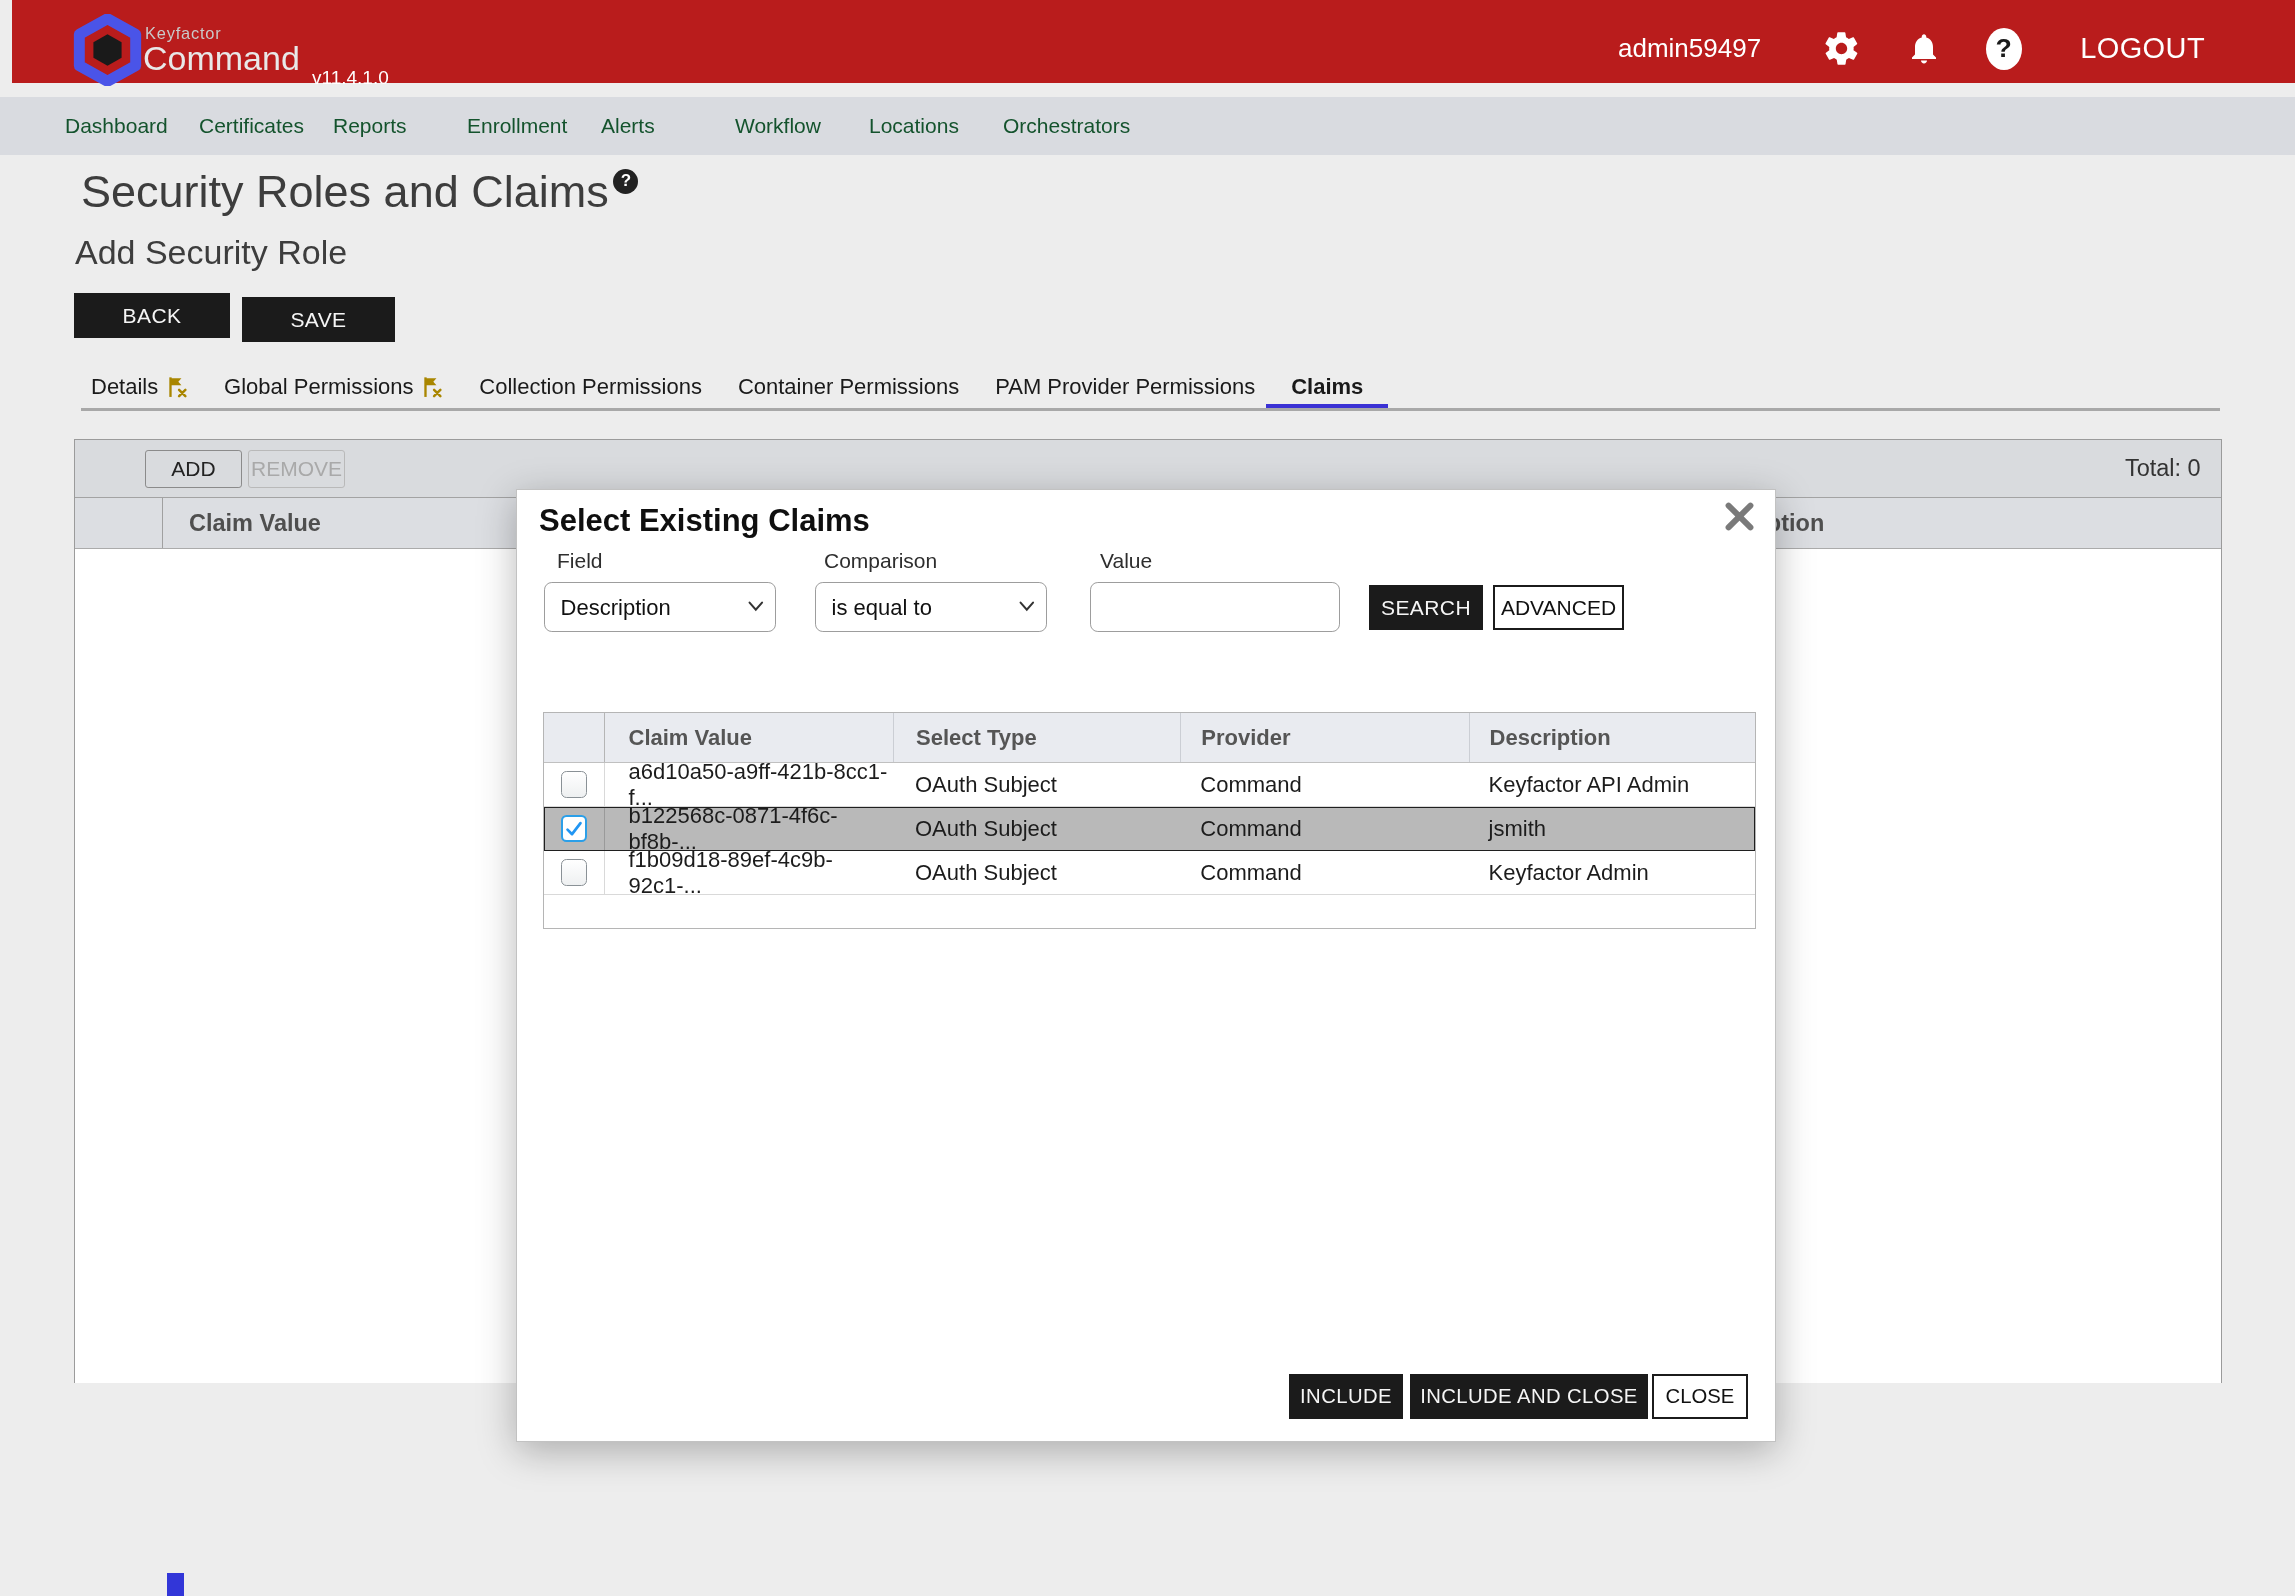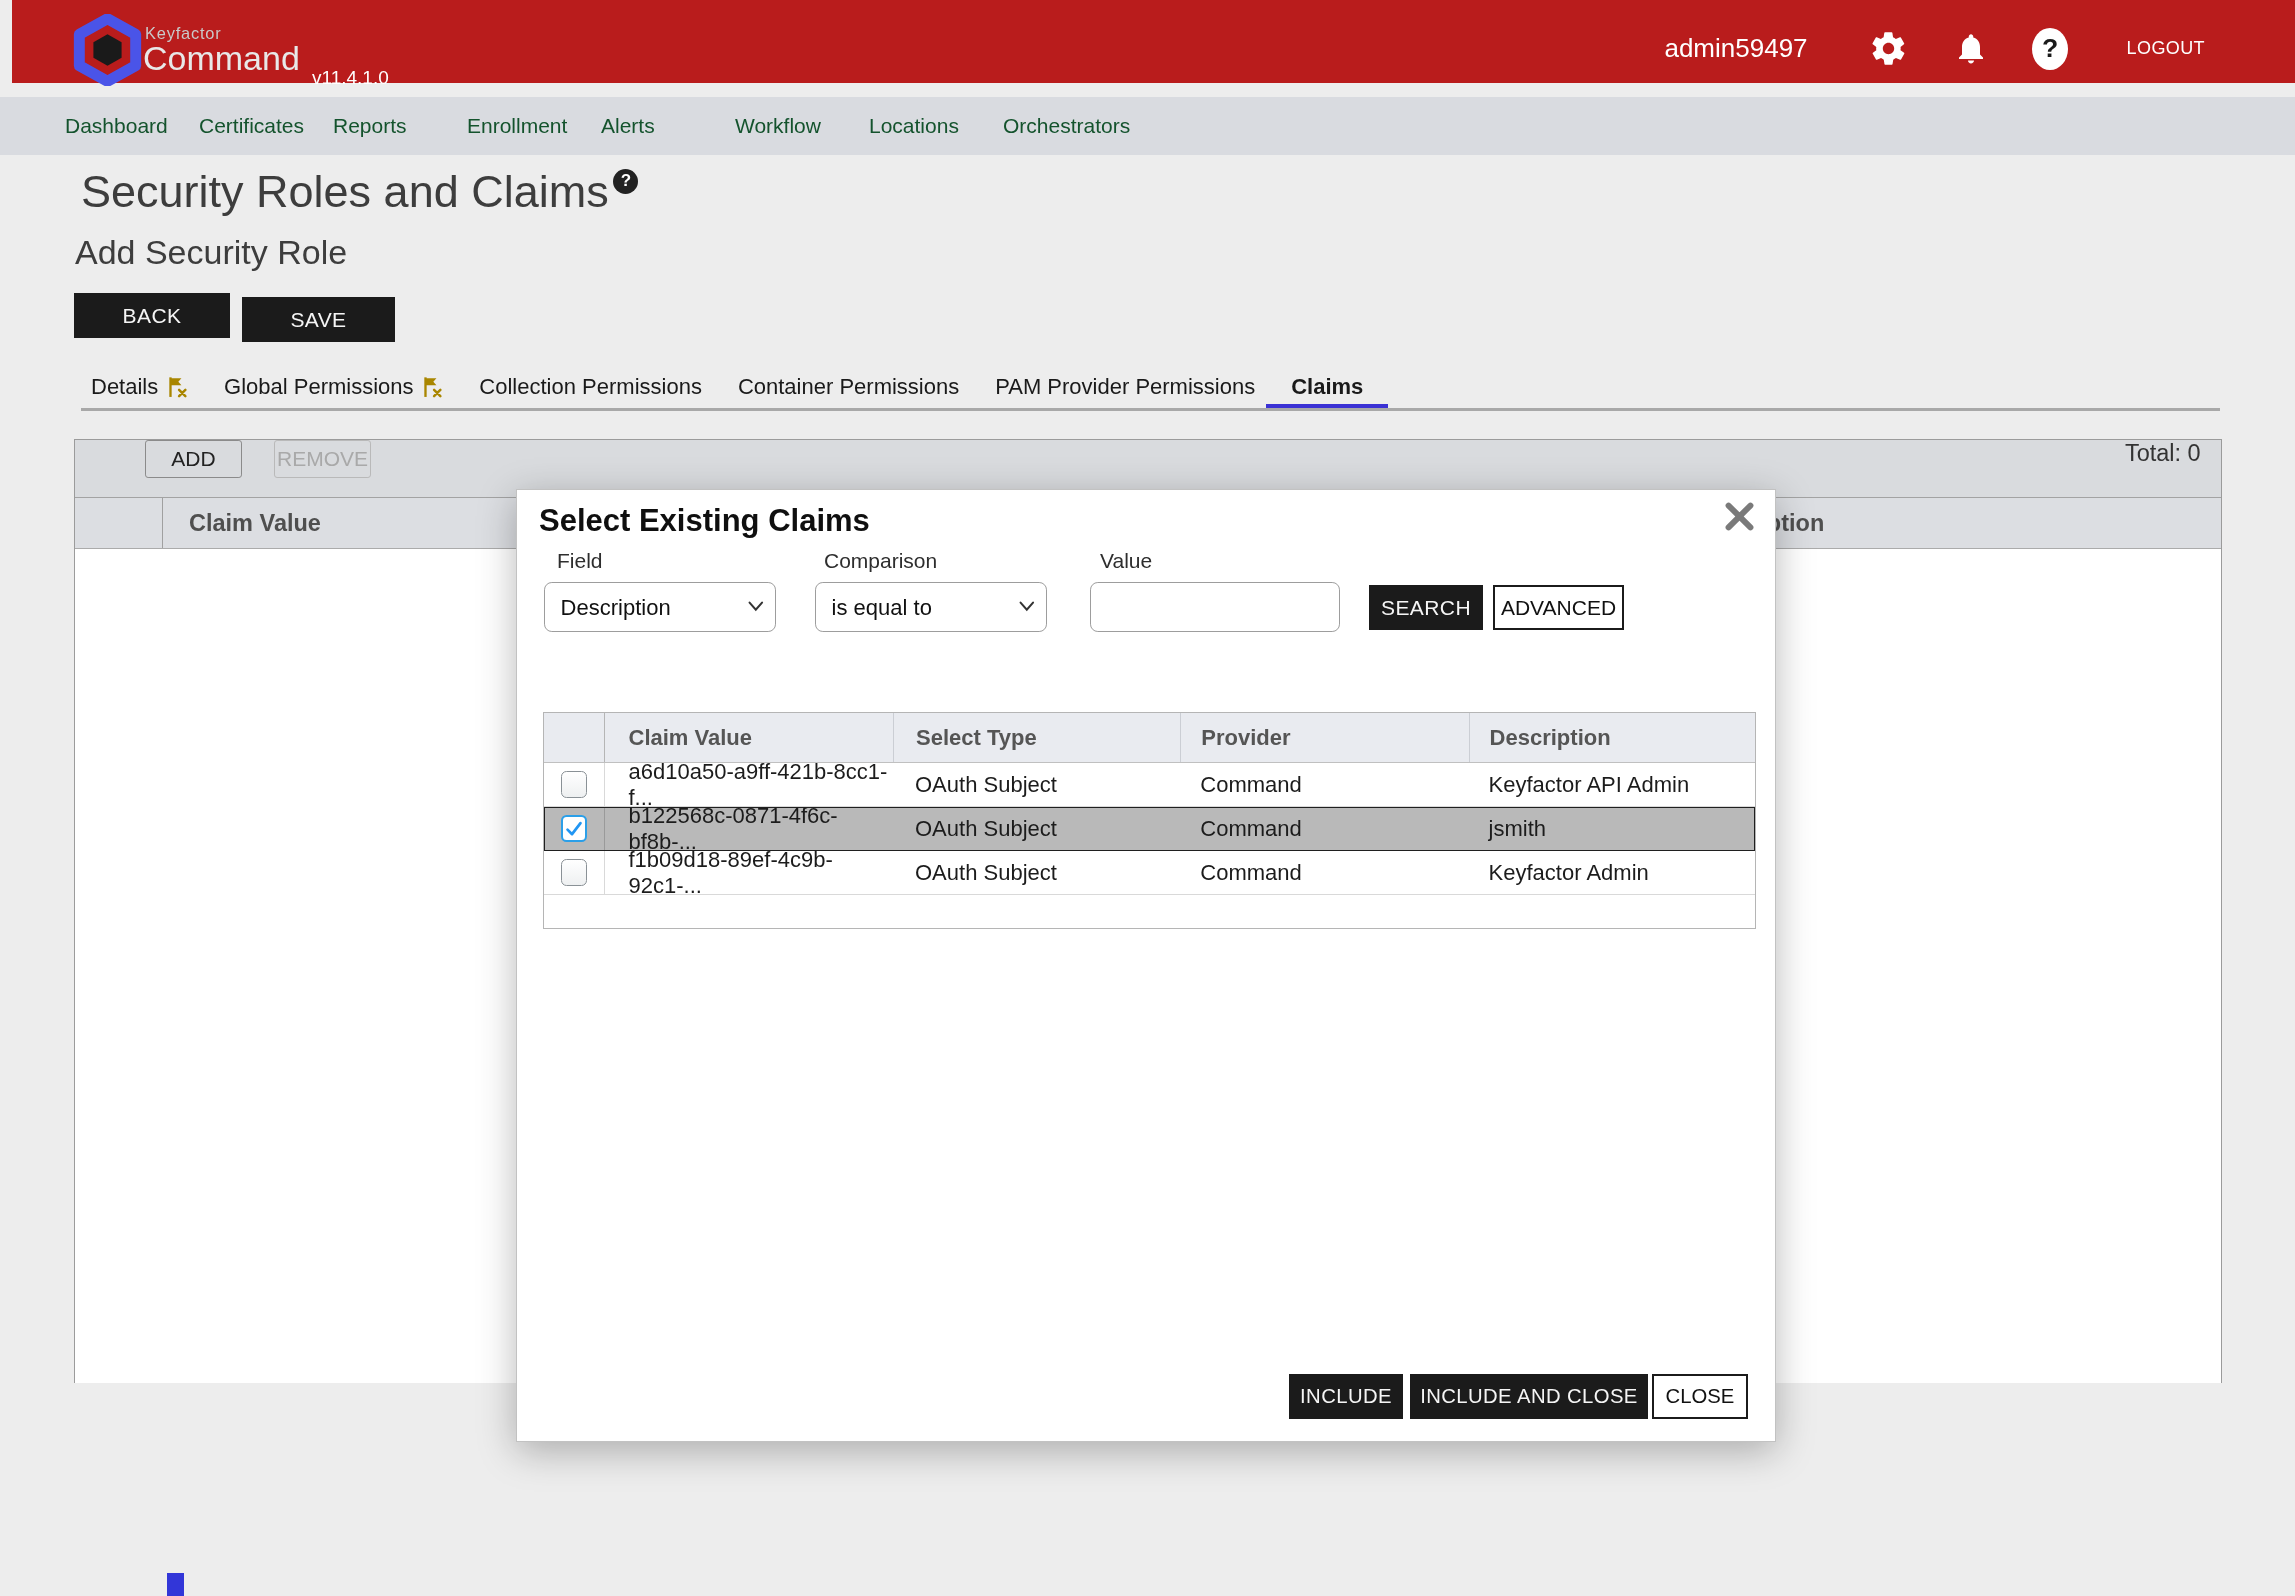--- a/index.html
+++ b/index.html
@@ -17,40 +17,40 @@
   .brand-keyfactor { position:absolute; left:133px; top:23.5px; font-size:16.4px; color:#c9c9c9; letter-spacing:0.8px; }
   .brand-command  { position:absolute; left:131px; top:39px; font-size:34px; color:#e8e8e8; }
   .brand-version  { position:absolute; left:300px; top:67px; font-size:19px; color:#ffffff; }
   .topbar-right { position:absolute; right:0; top:0; height:97px; display:flex; align-items:center; }
   .username { font-size:26px; color:#ffffff; }
   .icon-btn { display:flex; align-items:center; justify-content:center; cursor:pointer; }
   .gear-btn { margin-left:61px; }
   .bell-btn { margin-left:45px; }
   .help-btn { margin-left:41px; width:41px; height:45px; }
   .help-circle { width:36px; height:42px; border-radius:50%; background:#ffffff; display:flex; align-items:center; justify-content:center; font-size:26.6px; font-weight:bold; color:#1a1a1a; }
-  .logout { margin-left:56px; margin-right:102px; font-size:18px; color:#ffffff; letter-spacing:0.4px; cursor:pointer; }
+  .logout { margin-left:56px; margin-right:102px; font-size:29px; color:#ffffff; letter-spacing:0.4px; cursor:pointer; }
   
   .nav { position:absolute; left:0; top:97px; width:2295px; height:58px; background:#d9dbe0; display:flex; align-items:center; padding-left:65px; }
   .nav-item { width:134px; text-align:left; font-size:21px; color:#14532d; cursor:pointer; }
   
   .page-title { position:absolute; left:81px; top:166px; font-size:45px; color:#3d3d3d; }
   .title-help { display:inline-flex; vertical-align:super; margin-left:4.7px; width:25px; height:25px; border-radius:50%; background:#222; color:#fff; font-size:17px; font-weight:bold; align-items:center; justify-content:center; position:relative; top:-4.7px; }
   .page-subtitle { position:absolute; left:75px; top:233px; font-size:34px; color:#3d3d3d; }
   .btn-dark { background:#1b1b1b; color:#f5f5f5; border:none; font-size:21px; letter-spacing:0.4px; cursor:pointer; font-family:"Liberation Sans", sans-serif; }
   .back-btn { position:absolute; left:74px;  top:293px; width:156px; height:45px; }
   .save-btn { position:absolute; left:242px; top:297px; width:153px; height:45px; }
   
   .tabs { position:absolute; left:91px; top:365px; height:44px; display:flex; align-items:center; gap:36px; }
   .tab { font-size:22px; color:#1a1a1a; display:flex; align-items:center; gap:6.3px; cursor:pointer; white-space:nowrap; }
   .tab.active { font-weight:bold; position:relative; }
   .tab-rule { position:absolute; left:81px; top:408px; width:2139px; height:3.1px; background:#a8a8a8; }
   .tab-indicator { position:absolute; left:-25px; right:-25px; bottom:-11px; height:7px; background:#3a31d4; }
   
   .panel { position:absolute; left:74px; top:439px; width:2148px; height:944px; border:0.8px solid #9b9b9b; background:#ffffff; }
-  .panel-toolbar { height:58px; background:#d9dbde; border-bottom:0.8px solid #a3a3a3; display:flex; align-items:flex-start;gap:26px; }
+  .panel-toolbar { height:58px; background:#d9dbde; border-bottom:0.8px solid #a3a3a3; display:flex; align-items:center; }
   .outline-btn { border:0.8px solid #8b8b8b; border-radius:3.1px; background:transparent; font-size:21px; color:#222; cursor:pointer; font-family:"Liberation Sans", sans-serif; }
   .add-btn    { margin-left:70px; width:97px; height:38px; }
   .remove-btn { margin-left:6px; width:97px; height:38px; color:#a9a9a9; border-color:#b9b9b9; cursor:default; }
   .panel-total { margin-left:auto; margin-right:20.3px; font-size:23.5px; color:#333; }
   .panel-header { position:relative; height:51px; background:#dcdee2; border-bottom:0.8px solid #ababab; display:flex; align-items:center; }
   .panel-check-col { width:88px; height:100%; border-right:0.8px solid #a0a0a0; }
   .panel-col-label { padding-left:26px; font-size:23.5px; font-weight:bold; color:#4f4f4f; }
   .panel-col-desc  { position:absolute; left:1620px; top:0; height:100%; display:flex; align-items:center; font-size:23.5px; font-weight:bold; color:#4f4f4f; }
   .panel-body { height:834px; background:#ffffff; }
   

